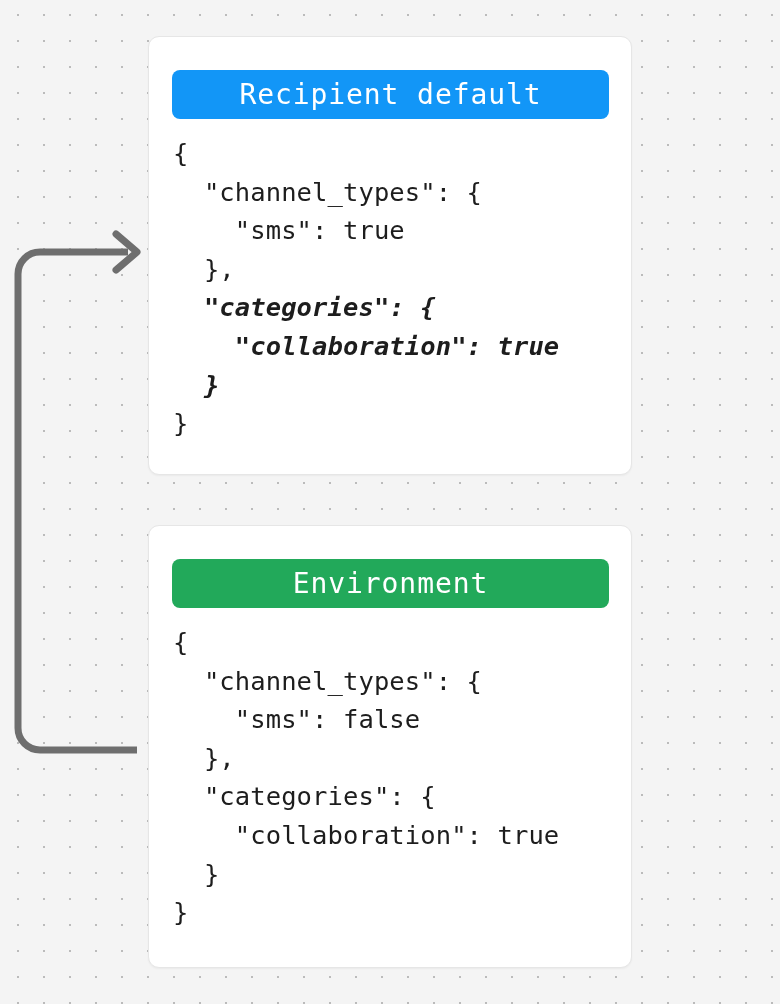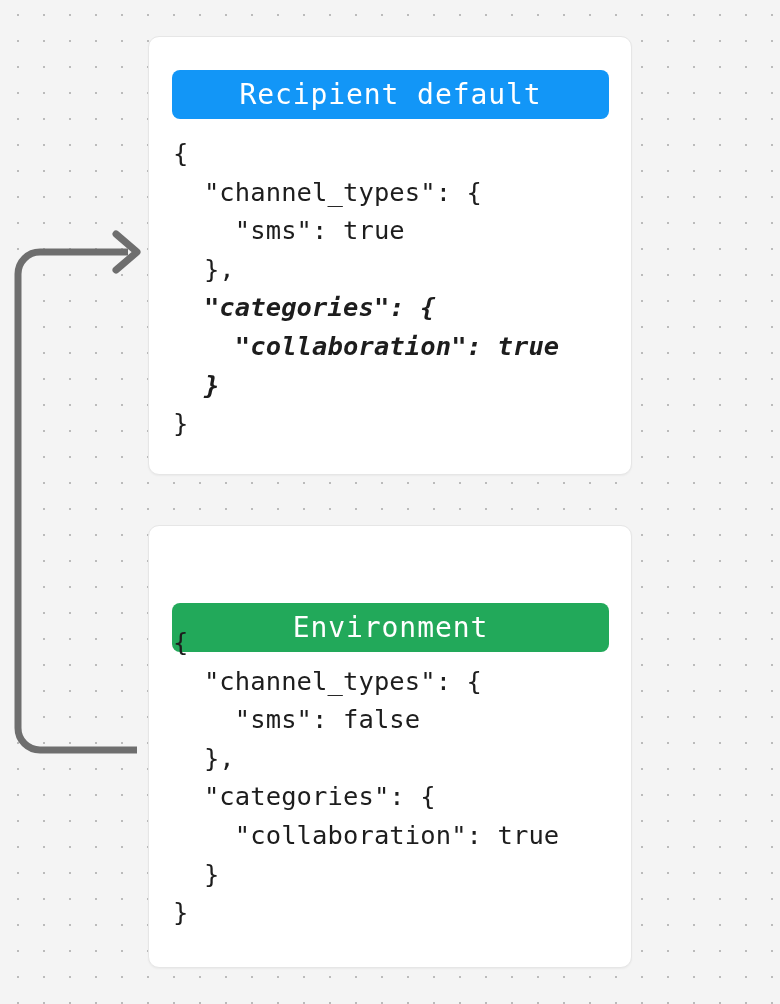--- a/index.html
+++ b/index.html
@@ -102,19 +102,19 @@
   </svg>
 
   <div class="card" id="card-recipient-default">
     <div class="card-header" style="background-color: rgb(18, 150, 247); color: rgb(255, 255, 255);">
       <span>Recipient default</span>
     </div>
     <pre class="code-block"><code><span class="code-line">{</span><span class="code-line">  "channel_types": {</span><span class="code-line">    "sms": true</span><span class="code-line">  },</span><span class="code-line em">  "categories": {</span><span class="code-line em">    "collaboration": true</span><span class="code-line em">  }</span><span class="code-line">}</span></code></pre>
   </div>
 
   <div class="card" id="card-environment">
-    <div class="card-header" style="background-color: rgb(34, 169, 90); color: rgb(255, 255, 255); margin-top: 44px;">
+    <div class="card-header" style="background-color: rgb(34, 169, 90); color: rgb(255, 255, 255);">
       <span>Environment</span>
     </div>
     <pre class="code-block"><code><span class="code-line">{</span><span class="code-line">  "channel_types": {</span><span class="code-line">    "sms": false</span><span class="code-line">  },</span><span class="code-line">  "categories": {</span><span class="code-line">    "collaboration": true</span><span class="code-line">  }</span><span class="code-line">}</span></code></pre>
   </div>
 
 </div>
 
 </body></html>

